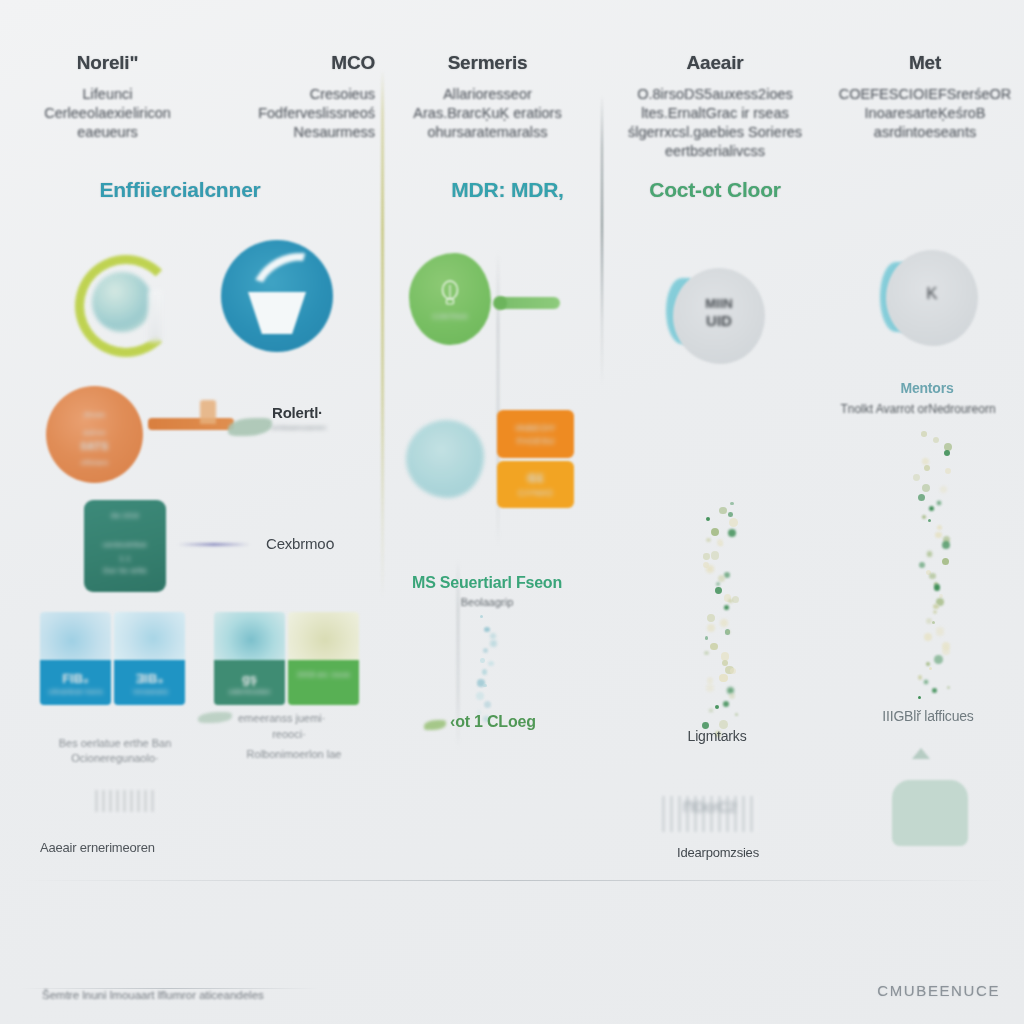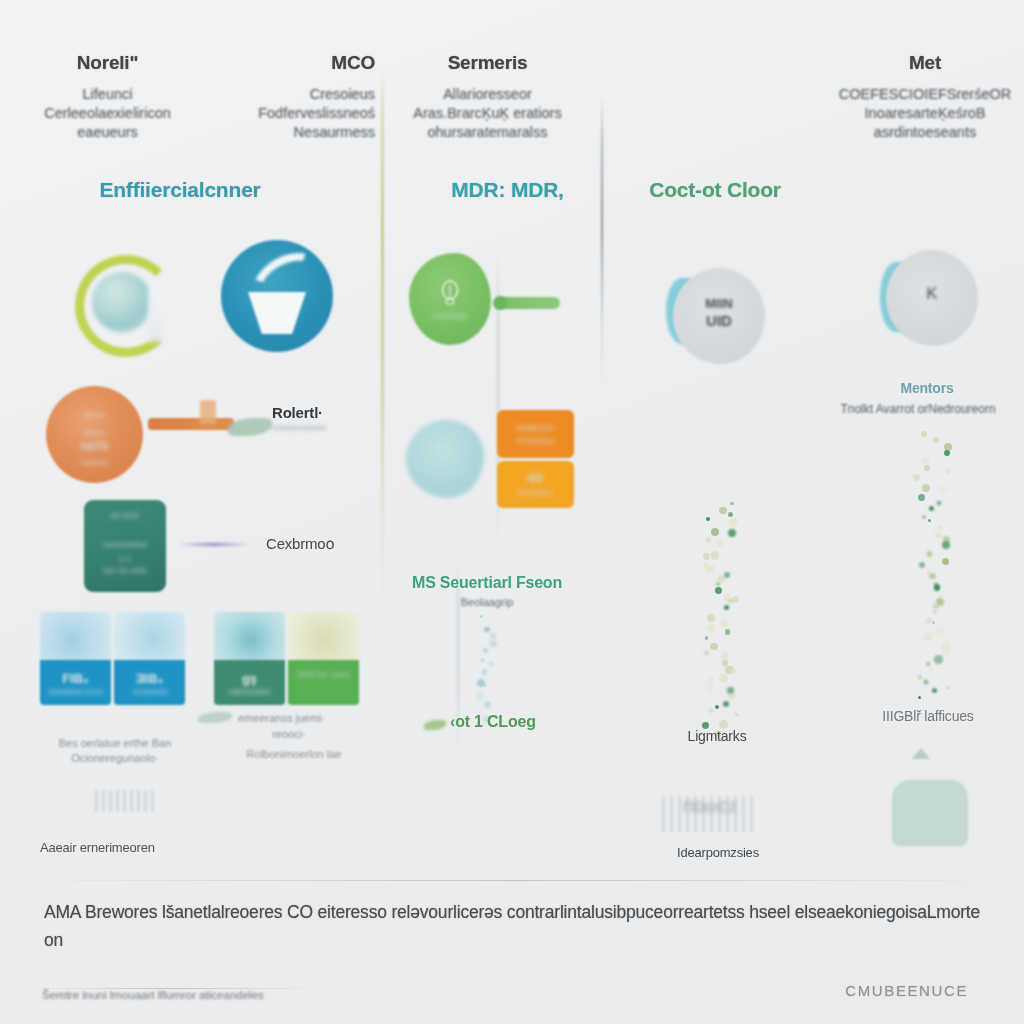--- a/index.html
+++ b/index.html
@@ -207,20 +207,27 @@
   </div>
 
   <div class="abs" style="left:390px;top:50px;width:195px;text-align:center;">
     <div class="col-title smear">Sermeris</div>
     <div class="col-sub smear2">Allarioresseor</div>
     <div class="col-sub smear2" style="margin-top:0;">Aras.BrarcĶuĶ eratiors</div>
     <div class="col-sub smear2" style="margin-top:0;">ohursaratemaralss</div>
   </div>
   <div class="abs col-kicker smear" style="left:400px;top:178px;width:215px;text-align:center;color:#2fa5b2;">MDR: MDR,</div>
 
+  <div class="abs" style="left:610px;top:50px;width:210px;text-align:center;">
+    <div class="col-title smear">Aaeair</div>
+    <div class="col-sub smear2">O.8irsoDS5auxess2ioes</div>
+    <div class="col-sub smear2" style="margin-top:0;">ltes.ErnaltGrac ir rseas</div>
+    <div class="col-sub smear2" style="margin-top:0;">ślgerrxcsl.gaebies Sorieres</div>
+    <div class="col-sub smear2" style="margin-top:0;">eertbserialivcss</div>
+  </div>
   <div class="abs" style="left:830px;top:50px;width:190px;text-align:center;">
     <div class="col-title smear">Met</div>
     <div class="col-sub smear2">COEFESCIOIEFSrerśeOR</div>
     <div class="col-sub smear2" style="margin-top:0;">InoaresarteĶeśroB</div>
     <div class="col-sub smear2" style="margin-top:0;">asrdintoeseants</div>
   </div>
 
   <div class="abs col-kicker smear" style="left:615px;top:178px;width:200px;text-align:center;color:#45a871;">Coct-ot Cloor</div>
 
   <div class="abs ring" style="left:75px;top:255px;width:84px;height:84px;border-color:#b9cf3c transparent #b9cf3c #b9cf3c;"></div>
@@ -444,18 +451,17 @@
       <div class="dot" style="width: 4.1px; height: 4.1px; left: 11.9px; top: 250.2px; background: rgb(63, 143, 87); opacity: 0.86; filter: blur(1.41px);"></div>
       <div class="dot" style="width: 3.1px; height: 3.1px; left: 35px; top: 256.1px; background: rgb(169, 191, 140); opacity: 0.63; filter: blur(1.22px);"></div>
       <div class="dot" style="width: 4.5px; height: 4.5px; left: 20px; top: 258px; background: rgb(63, 143, 87); opacity: 0.87; filter: blur(1.29px);"></div>
       <div class="dot" style="width: 3.2px; height: 3.2px; left: 6px; top: 265.5px; background: rgb(63, 143, 87); opacity: 0.99; filter: blur(0.48px);"></div>
     </div>
   <div class="abs smear" style="left:830px;top:708px;width:196px;text-align:center;font-size:14px;color:#6f7b80;">IIIGBlř lafficues</div>
   <div class="abs tri-mint" style="left:912px;top:748px;"></div>
   <div class="abs arc-mint" style="left:892px;top:780px;width:76px;height:66px;border-radius:18px 18px 8px 8px;"></div>
 
   <div class="rule" style="left:18px;top:880px;width:990px;"></div>
-  <div class="abs caption smear" style="left:44px;top:898px;width:950px;">AMA Brewores lšanetlalreoeres CO eiteresso reləvourlicerəs contrarlintalusibpuceorreartetss hseel elseaekoniegoisaLmorte on</div>
   <div class="rule" style="left:20px;top:988px;width:300px;"></div>
   <div class="abs footnote smear2" style="left:42px;top:987px;width:400px;">Šemtre lnuni lmouaart lflumror aticeandeles</div>
-  <div class="abs brandmark smear" style="left:668px;top:982px;width:300px;text-align:right;">CMUBEENUCE</div>
+  <div class="abs brandmark smear" style="left:700px;top:982px;width:300px;text-align:right;">CMUBEENUCE</div>
 
 </div>
 
 </body></html>

